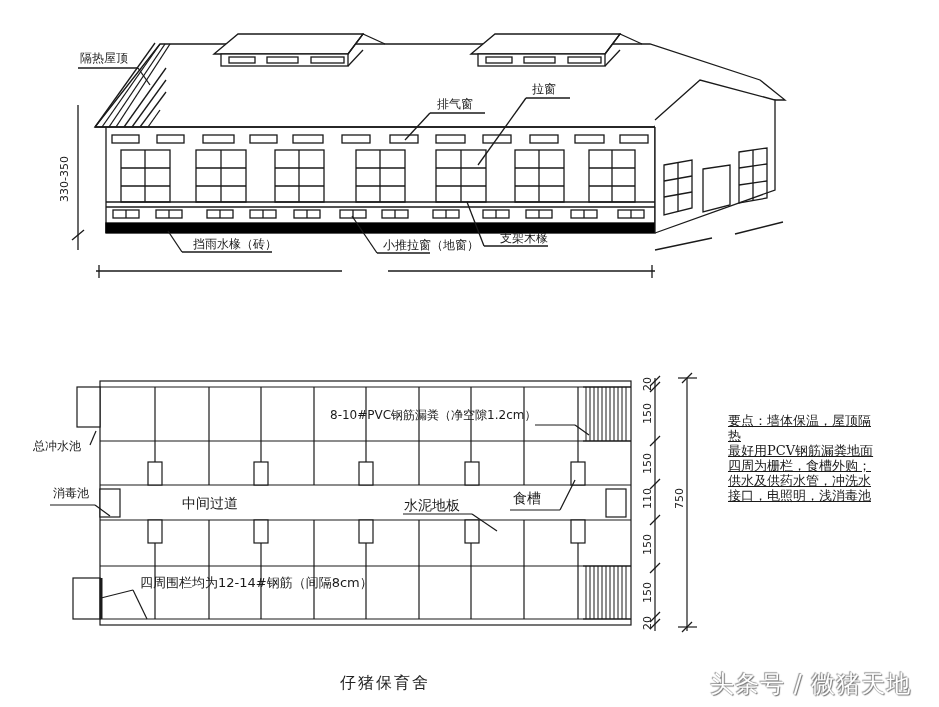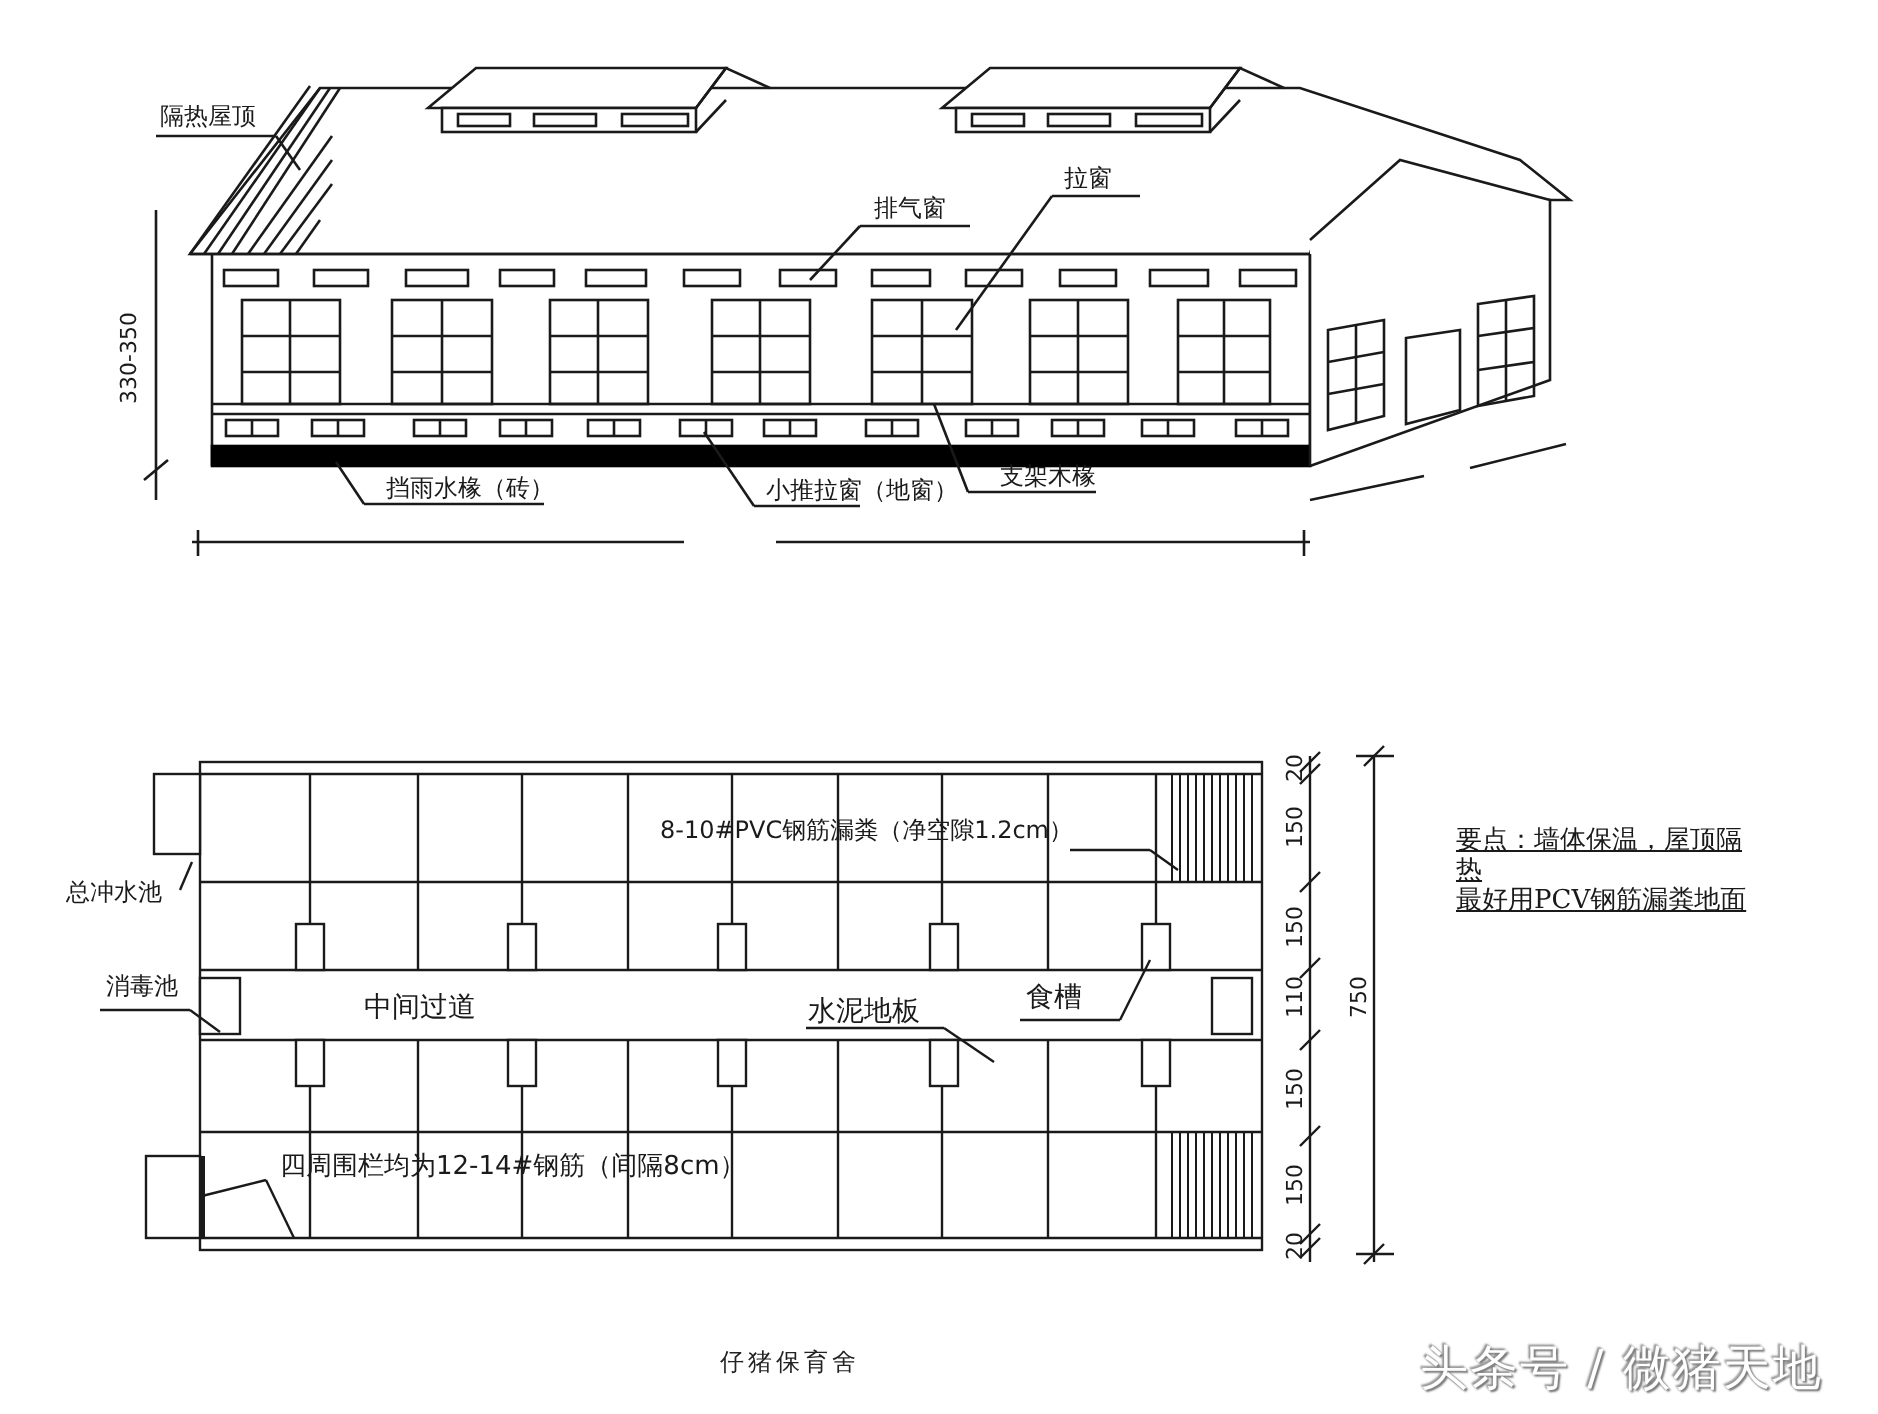--- a/index.html
+++ b/index.html
@@ -6,21 +6,21 @@
   body { width: 939px; height: 707px; position: relative; overflow: hidden;
          font-family: "DejaVu Sans", "Liberation Sans", sans-serif; }
   svg.drawing { position: absolute; left: 0; top: 0; width: 939px; height: 707px; }
   svg text { font-family: "DejaVu Sans", "Liberation Sans", sans-serif; fill: #1a1a1a; }
   .lbl { font-size: 12px; }
   .lbl-sm { font-size: 11px; }
   .notes { position: absolute; left: 728px; top: 413px; width: 150px;
            font-size: 13px; line-height: 15px; color: #1a1a1a;
            font-family: "DejaVu Serif", "Liberation Serif", serif; }
   .notes div { white-space: normal; text-decoration: underline; }
-  .caption { position: absolute; left: 360px; top: 673px; font-size: 12px; color: #222;
+  .caption { position: absolute; left: 340px; top: 673px; font-size: 16px; color: #222;
              letter-spacing: 2px; font-family: "DejaVu Sans", "Liberation Sans", sans-serif; }
   .watermark { position: absolute; left: 710px; top: 668px; font-size: 24px; color: #ffffff;
                text-shadow: 0 0 1px #888, 1px 1px 1px #777, -1px -1px 1px #999;
                font-family: "DejaVu Sans", "Liberation Sans", sans-serif; letter-spacing: 1px; }
 </style>
 </head>
 <body>
 
 <svg class="drawing" viewBox="0 0 939 707" xmlns="http://www.w3.org/2000/svg">
 
@@ -327,16 +327,17 @@
     <text class="lbl-sm" transform="translate(651 555) rotate(-90)">150</text>
     <text class="lbl-sm" transform="translate(651 603) rotate(-90)">150</text>
     <text class="lbl-sm" transform="translate(651 630) rotate(-90)">20</text>
     <text class="lbl-sm" transform="translate(683 509) rotate(-90)">750</text>
   </g>
 </svg>
 
 <div class="notes">
   <div>要点：墙体保温，屋顶隔热</div>
   <div>最好用PCV钢筋漏粪地面</div>
+  <div>四周为栅栏，食槽外购；供水及供药水管，冲洗水接口，电照明，浅消毒池</div>
 </div>
 
 <div class="caption">仔猪保育舍</div>
 <div class="watermark">头条号 / 微猪天地</div>
 
 </body></html>

